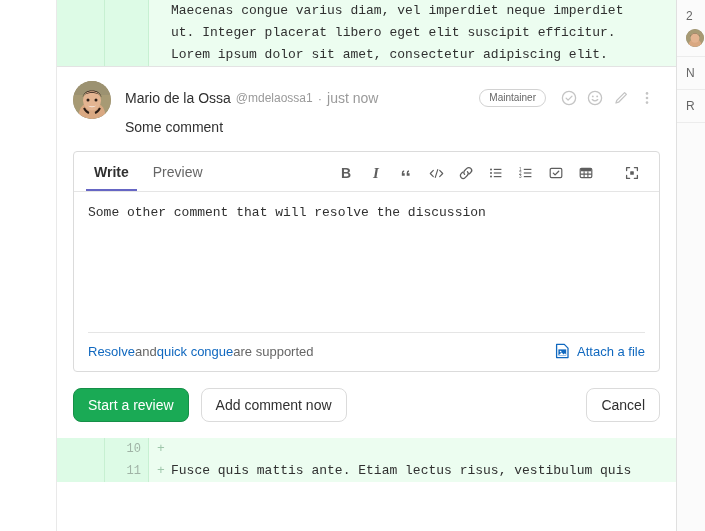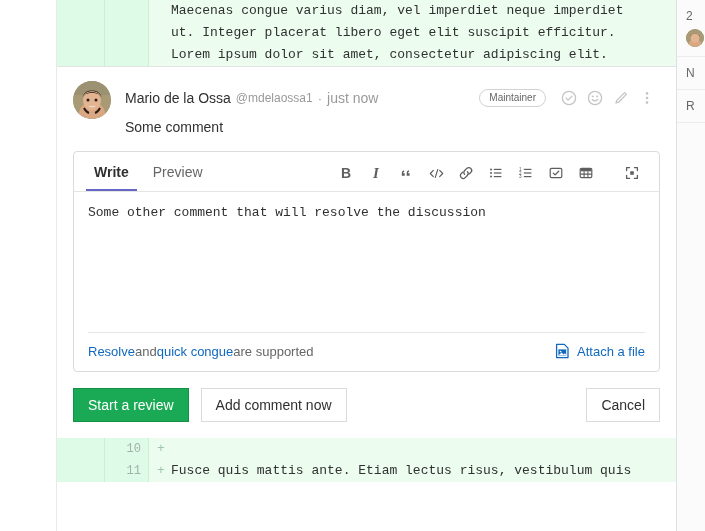--- a/index.html
+++ b/index.html
@@ -252,21 +252,21 @@
 
   
   .btn-row {
     display: flex;
     align-items: center;
     padding: 16px 16px 16px 16px;
   }
   .btn {
     height: 34px;
     padding: 0 14px;
-    border-radius: 0;
+    border-radius: 8px;
     font-size: 14px;
     display: flex;
     align-items: center;
     box-sizing: border-box;
     cursor: pointer;
     white-space: nowrap;
   }
   .btn-primary {
     background: #1aaa55;
     border: 1px solid #168f48;

